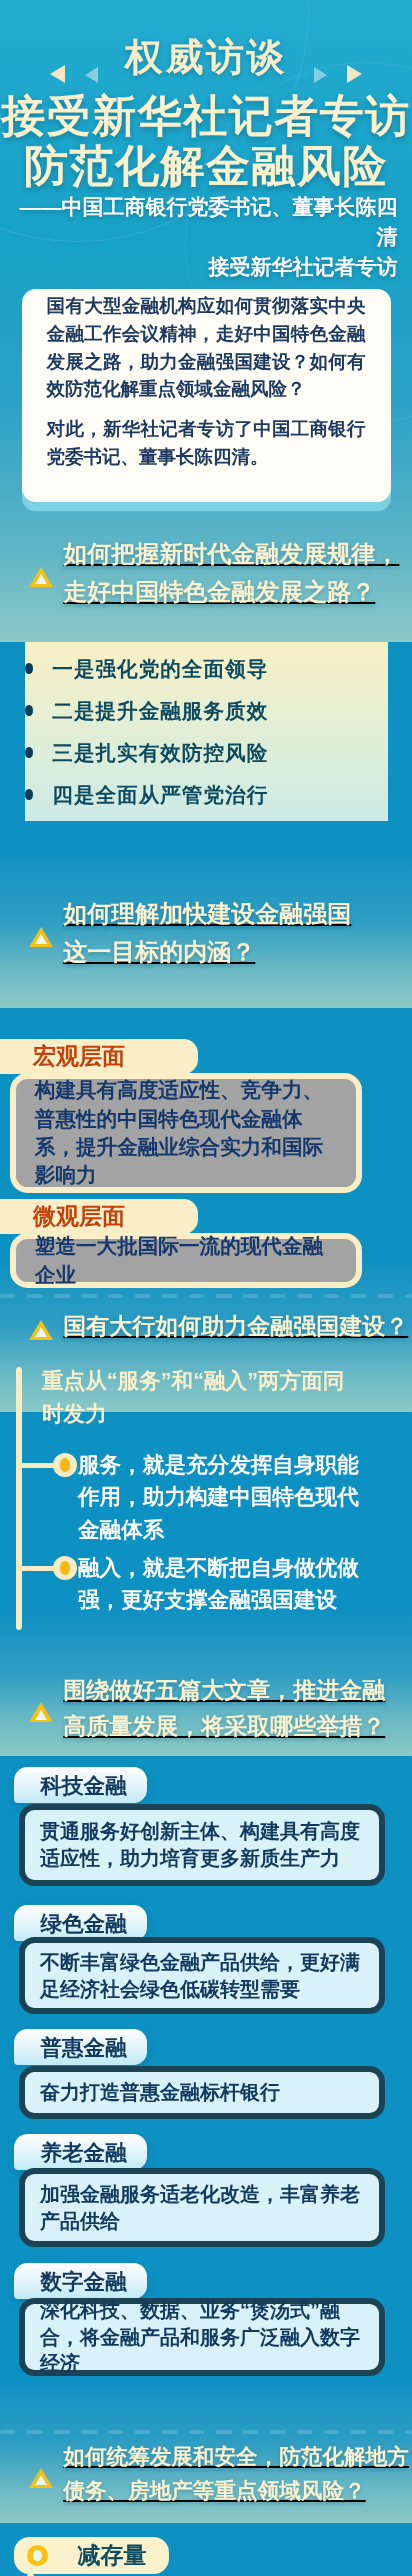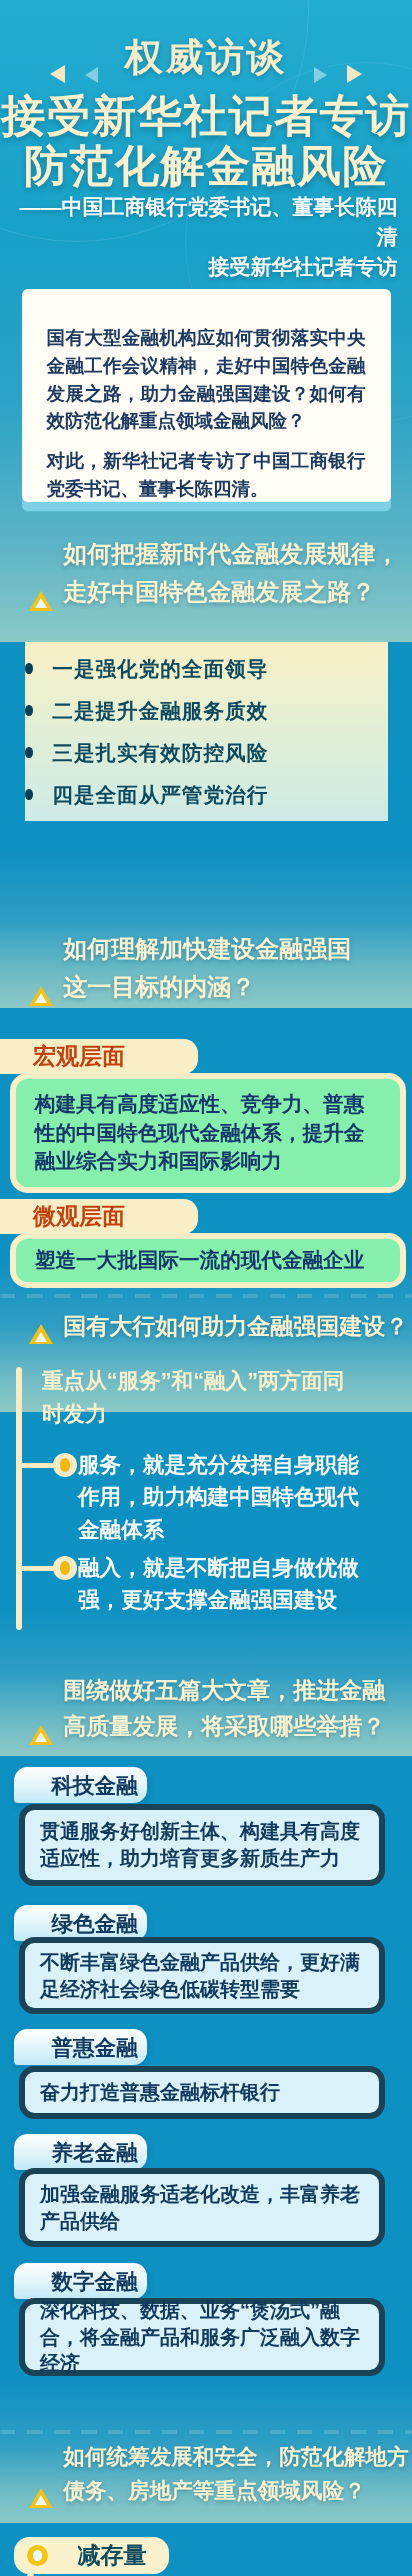--- a/index.html
+++ b/index.html
@@ -53,38 +53,38 @@
   #title-2 { top:137px; }
   .subtitle {
     position:absolute; top:192px; left:15.5px; width:382px; text-align:right;
     font-size:21px; font-weight:800; color:#ffffff; line-height:1.42;
     text-shadow:0 1.5px 4.1px rgba(8,64,88,.35);
   }
 
   
   .intro-card {
     position:absolute; top:289px; left:21.6px; width:369px; height:213px;
-    background:#fffdf6; border-radius:6px; padding:36px 25px;
+    background:#fffdf6; border-radius:14px; padding:4px 25px;
     box-shadow:0 9.3px 0 rgba(141,219,238,.75);
   }
   .intro-card p {
     font-family:"Liberation Serif", serif; font-weight:700; font-size:18.5px;
     line-height:1.5; color:#1d3a60; text-align:justify;
   }
   .intro-card p + p { margin-top:12.4px; }
 
   
-  .question { position:absolute; display:flex; align-items:flex-end; }
+  .question { position:absolute; display:flex; align-items:center;text-decoration:underline; }
   .tri-marker { position:relative; width:0; height:0; margin-top:8.2px; margin-right:10.3px; flex:none;
     border-left:12px solid transparent; border-right:12px solid transparent; border-bottom:20.6px solid #f4c114; }
   .tri-marker::after { content:""; position:absolute; left:-6.2px; top:7.2px;
     border-left:6.2px solid transparent; border-right:6.2px solid transparent; border-bottom:10.8px solid #eaf7f3; }
   .q-text { font-weight:800; color:#fbf2d0; line-height:1.58; text-shadow:0 1.5px 4.1px rgba(8,64,88,.3); }
   #q1 { top:535px; left:29px; } #q1 .q-text { font-size:24px; width:341px; }
-  #q2 { top:895px; left:29px; } #q2 .q-text { font-size:24px; width:300px;margin-top:35px; }
+  #q2 { top:895px; left:29px; } #q2 .q-text { font-size:24px; width:300px; }
   #q3 { top:1308px; left:29px; } #q3 .q-text { font-size:23px; width:357px; }
   #q4 { top:1672px; left:29px; } #q4 .q-text { font-size:23px; width:344px; }
   #q5 { top:2440px; left:29px; } #q5 .q-text { font-size:21.6px; width:351px; }
 
   
   .bullets-card {
     position:absolute; top:642px; left:25px; width:363px; height:179px;
     background:linear-gradient(180deg,#f9f0c5 0%,#e4efd4 45%,#cdeae6 100%);
     display:flex; flex-direction:column; justify-content:center; gap:14px; 
   }
@@ -94,21 +94,21 @@
 
   
   .level-tab {
     position:absolute; left:0; width:198px; height:35px; background:#f9eec6;
     border-radius:0 14.4px 14.4px 0; display:flex; align-items:center; padding-left:33px;
     font-size:23px; font-weight:800; color:#c2410c;
   }
   #tab-macro { top:1039px; }
   #tab-micro { top:1199px; }
   .level-box {
-    position:absolute; left:10.3px; width:396px; background:#86efac;
+    position:absolute; left:10.3px; width:352px; background:#a3a3a3;
     border:6.7px solid #f9eec6; border-radius:17.5px; padding:9.3px 18.5px;
     font-size:20.6px; font-weight:700; color:#14386b; line-height:1.38;
     display:flex; align-items:center;
   }
   #box-macro { top:1073px; height:120px; }
   #box-micro { top:1233px; height:55px; }
 
   
   .tree-heading { position:absolute; top:1364px; left:42px; width:314px;
     font-size:21.6px; font-weight:800; color:#f9efca; line-height:1.55; }
@@ -123,21 +123,21 @@
   #dot-a { top:1453px; left:53px; }
   #dot-b { top:1556px; left:53px; }
   .tree-text { position:absolute; left:78px; width:295px; font-size:21.6px; font-weight:700; color:#ffffff; line-height:1.5; }
   #tree-a { top:1449px; }
   #tree-b { top:1552px; }
 
   
   .topic-pill {
     position:absolute; left:14.4px; width:133px; height:36px;
     background:linear-gradient(180deg,#ffffff 0%,#ddf3fa 60%,#bfe9f6 100%);
-    border-radius:13.4px 13.4px 13.4px 4.1px; display:flex; align-items:center; padding-left:37px;
+    border-radius:13.4px 13.4px 13.4px 4.1px; display:flex; align-items:center; padding-left:26px;
     font-size:21.6px; font-weight:800; color:#123a5e; box-shadow:0 3.1px 7.2px rgba(8,60,90,.18);
   }
   .topic-box {
     position:absolute; left:18.5px; width:366px; background:#d9f1f8;
     border:6.7px solid #1b4356; border-radius:15.5px; padding:7.2px 15.5px;
     font-size:20px; font-weight:700; color:#123a5e; line-height:1.34;
     display:flex; align-items:center;
   }
   #pill-tech      { top:1767px; } #box-tech      { top:1804px; height:82px; }
   #pill-green     { top:1905px; } #box-green     { top:1937px; height:77px; }

